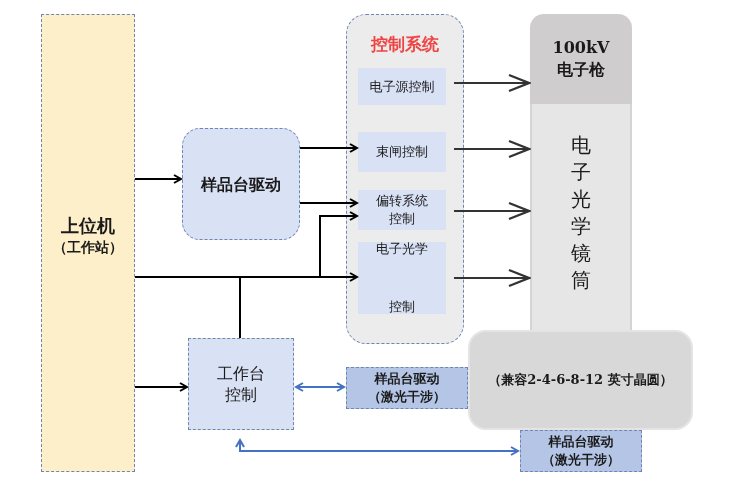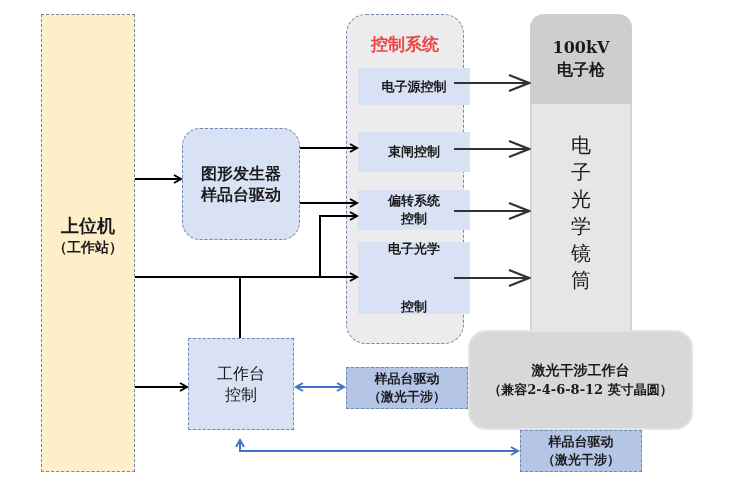--- a/index.html
+++ b/index.html
@@ -10,21 +10,21 @@
     .host { left: 41px; top: 14px; width: 94px; height: 458px; background: #fdefc9;
             border: 1.5px dashed #6f86b3; }
     .host .t1 { font-size: 18px; line-height: 22px; font-weight: bold; margin-top: -14px; }
     .host .t2 { font-size: 14px; line-height: 20px; font-weight: bold; }
     .pg { left: 182px; top: 128px; width: 118px; height: 112px; background: #d9e1f5;
           border: 1.5px dashed #6f86b3; border-radius: 18px; font-size: 16px; line-height: 21px; font-weight: bold; }
     .ctrl-sys { left: 346px; top: 14px; width: 118px; height: 330px; background: #ececec;
                 border: 1.5px dashed #6f86b3; border-radius: 20px; }
     .ctrl-sys-title { position: absolute; left: 346px; top: 33px; width: 118px; text-align: center;
                       font-size: 17px; font-weight: bold; color: #ef4444; }
-    .sub { left: 358px; width: 112px; background: #d9e1f5; font-size: 13px; line-height: 18px; font-weight: bold; }
+    .sub { left: 358px; width: 88px; background: #d9e1f5; font-size: 13px; line-height: 18px; font-weight: normal; }
     .sub1 { top: 68px; height: 37px; }
     .sub2 { top: 132px; height: 40px; }
     .sub3 { top: 190px; height: 40px; }
     .sub4 { top: 242px; height: 72px; gap: 40px; }
     .gun { left: 530px; top: 14px; width: 102px; height: 90px; background: #cfcdcd;
            border-radius: 14px 14px 0 0; font-size: 16px; line-height: 22px; font-weight: bold; }
     .column { left: 530px; top: 104px; width: 102px; height: 250px; background: #e6e6e6;
               border: 2px solid #d4d4d4; border-top: none; justify-content: flex-start; padding-top: 28px; }
     .column .vchar { font-size: 20px; line-height: 27px; }
     .stage { left: 468px; top: 330px; width: 225px; height: 100px; background: #d8d8d8;
@@ -40,21 +40,20 @@
   </style>
 </head>
 <body>
 
 <div class="box host">
   <div class="t1">上位机</div>
   <div class="t2">（工作站）</div>
 </div>
 
 <div class="box pg">
-  <div>图形发生器</div>
   <div>样品台驱动</div>
 </div>
 
 <div class="box ctrl-sys"></div>
 <div class="ctrl-sys-title">控制系统</div>
 
 <div class="box sub sub1">
   <div>电子源控制</div>
 </div>
 <div class="box sub sub2">
@@ -77,21 +76,20 @@
 <div class="box column">
   <div class="vchar">电</div>
   <div class="vchar">子</div>
   <div class="vchar">光</div>
   <div class="vchar">学</div>
   <div class="vchar">镜</div>
   <div class="vchar">筒</div>
 </div>
 
 <div class="box stage">
-  <div>激光干涉工作台</div>
   <div class="s2">（兼容2-4-6-8-12 英寸晶圆）</div>
 </div>
 
 <div class="box wctrl">
   <div>工作台</div>
   <div>控制</div>
 </div>
 
 <div class="box drive drive1">
   <div>样品台驱动</div>

